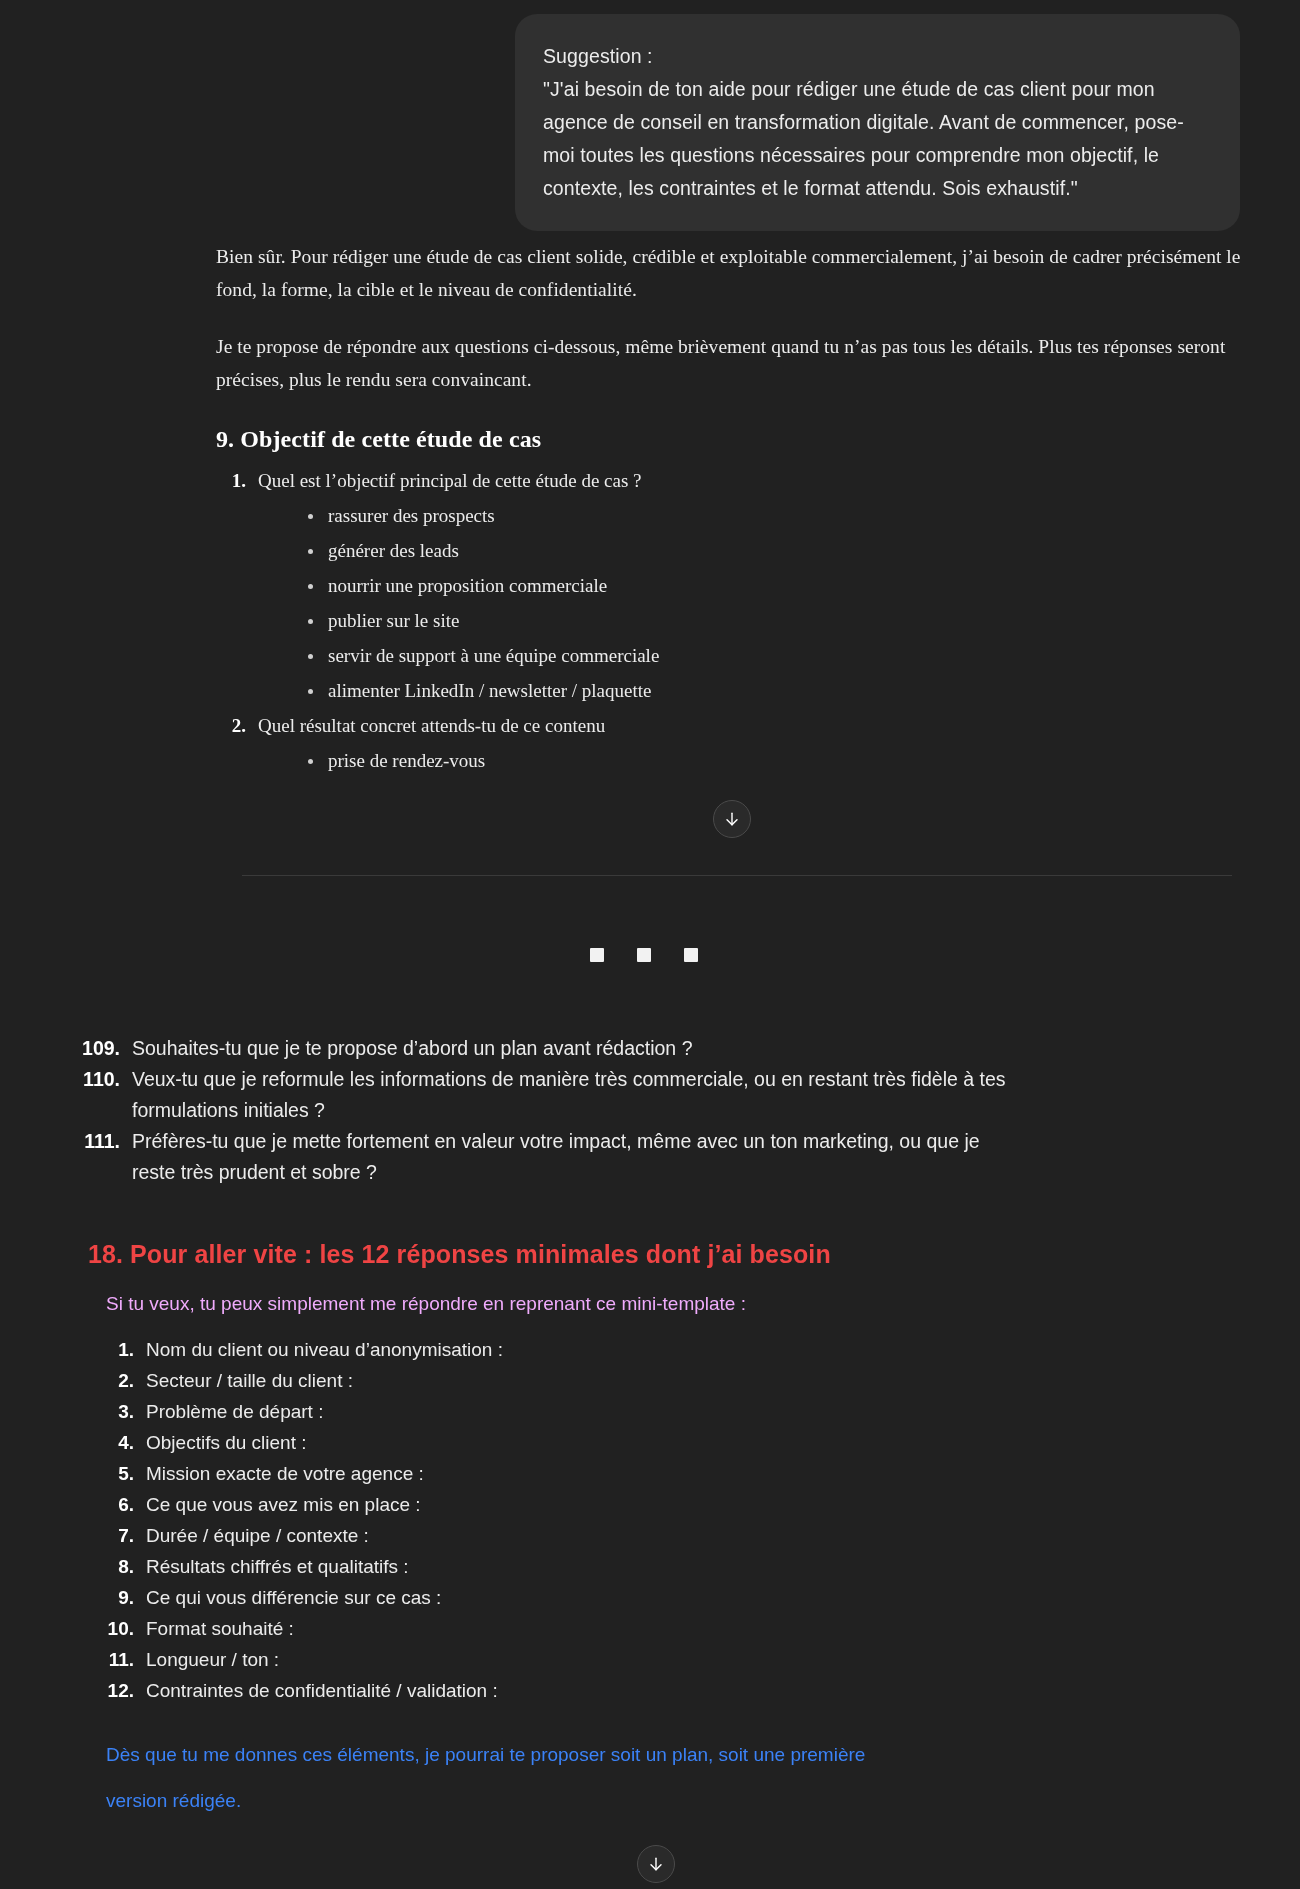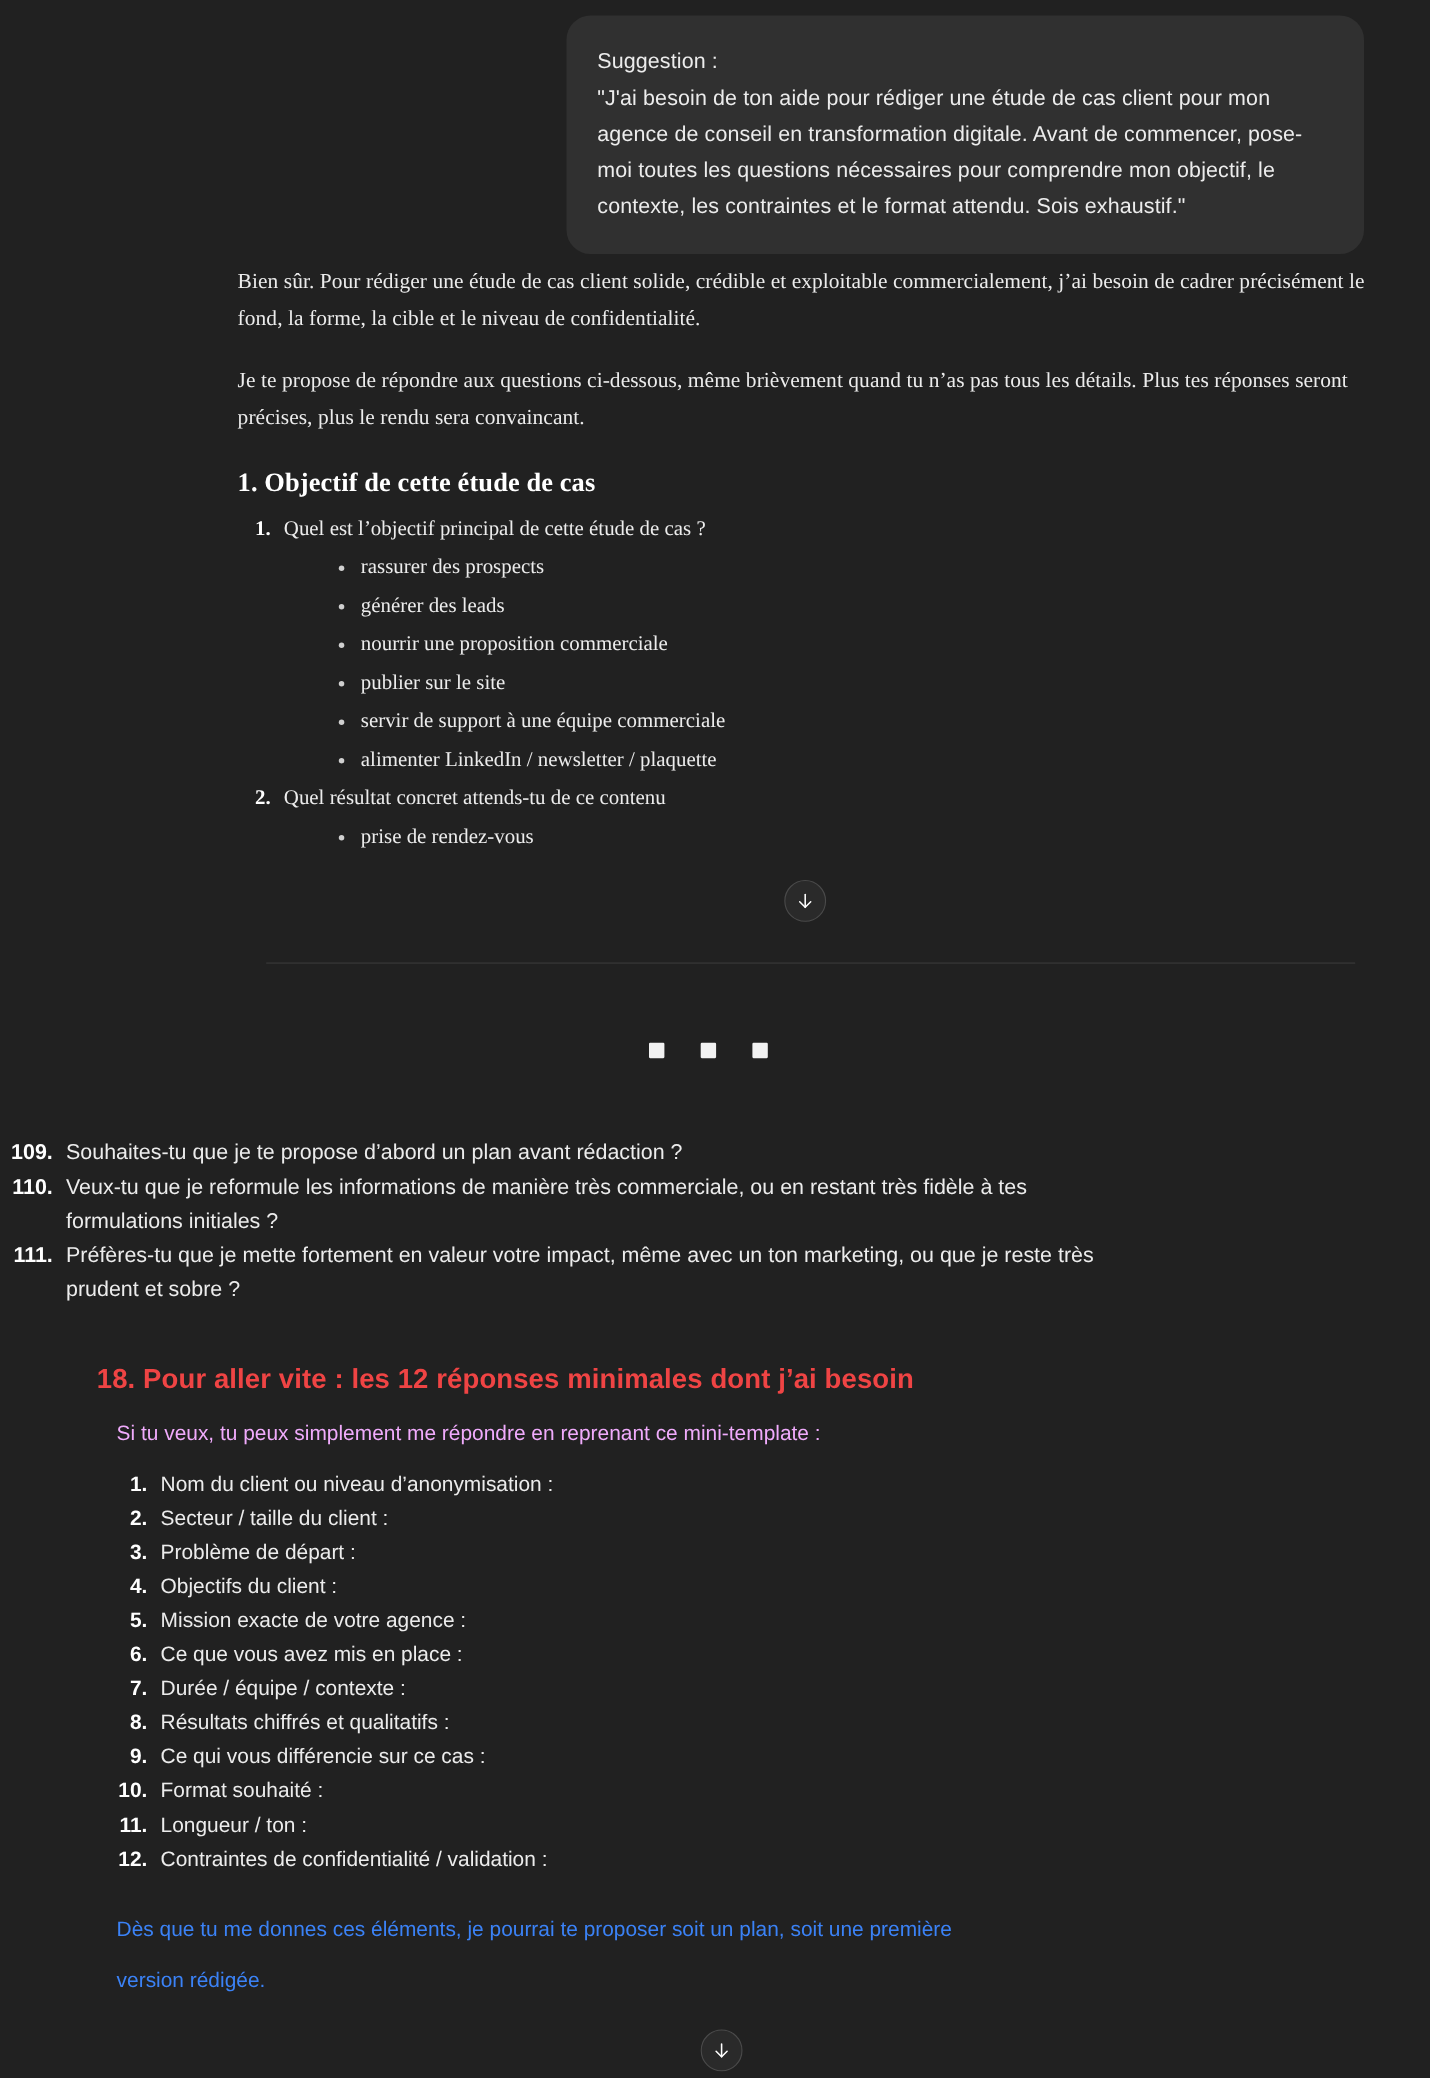--- a/index.html
+++ b/index.html
@@ -132,20 +132,21 @@
   .sq {
     width: 14px;
     height: 14px;
     background: #f2f2f2;
     border-radius: 1px;
   }
 
   
   ol.bignum {
     list-style: none;
+    padding-left: 72px;
     margin: 0;
     padding-right: 290px;
   }
   ol.bignum > li {
     position: relative;
     font-size: 19.5px;
     line-height: 31px;
     color: #ececec;
     padding-left: 60px;
     margin-bottom: 0px;
@@ -220,21 +221,21 @@
         <span class="bubble-line">"J'ai besoin de ton aide pour rédiger une étude de cas client pour mon agence de conseil en transformation digitale. Avant de commencer, pose-moi toutes les questions nécessaires pour comprendre mon objectif, le contexte, les contraintes et le format attendu. Sois exhaustif."</span>
       </div>
     </div>
   </div>
 
   <div class="abs" style="top:240px; left:0; width:1300px;font-family:Liberation Serif, serif;">
 
     <p class="para">Bien sûr. Pour rédiger une étude de cas client solide, crédible et exploitable commercialement, j’ai besoin de cadrer précisément le fond, la forme, la cible et le niveau de confidentialité.</p>
     <p class="para">Je te propose de répondre aux questions ci-dessous, même brièvement quand tu n’as pas tous les détails. Plus tes réponses seront précises, plus le rendu sera convaincant.</p>
 
-    <h3 class="h3">1. Objectif de cette étude de cas</h3>
+    <h3 class="h3">9. Objectif de cette étude de cas</h3>
 
     <ol class="lvl1">
       <li>
         <span class="num">1.</span>
         <span>Quel est l’objectif principal de cette étude de cas ?</span>
         <ul class="lvl2">
           <li>rassurer des prospects</li>
           <li>générer des leads</li>
           <li>nourrir une proposition commerciale</li>
           <li>publier sur le site</li>

